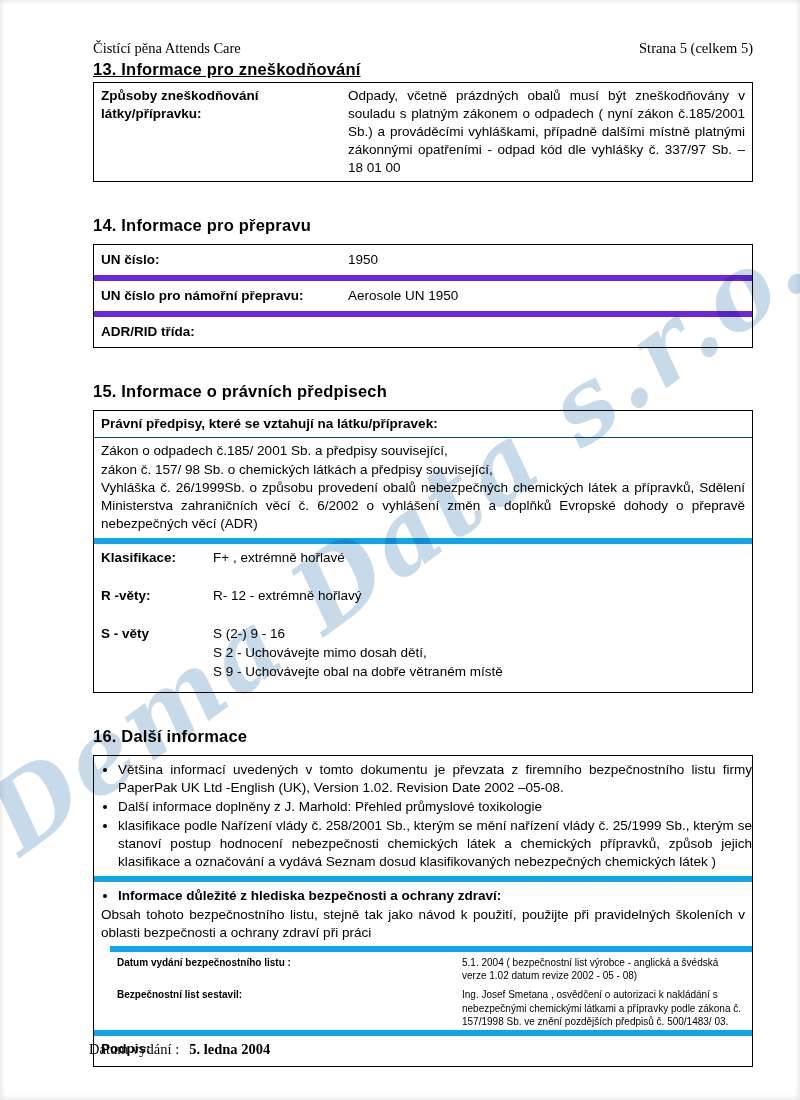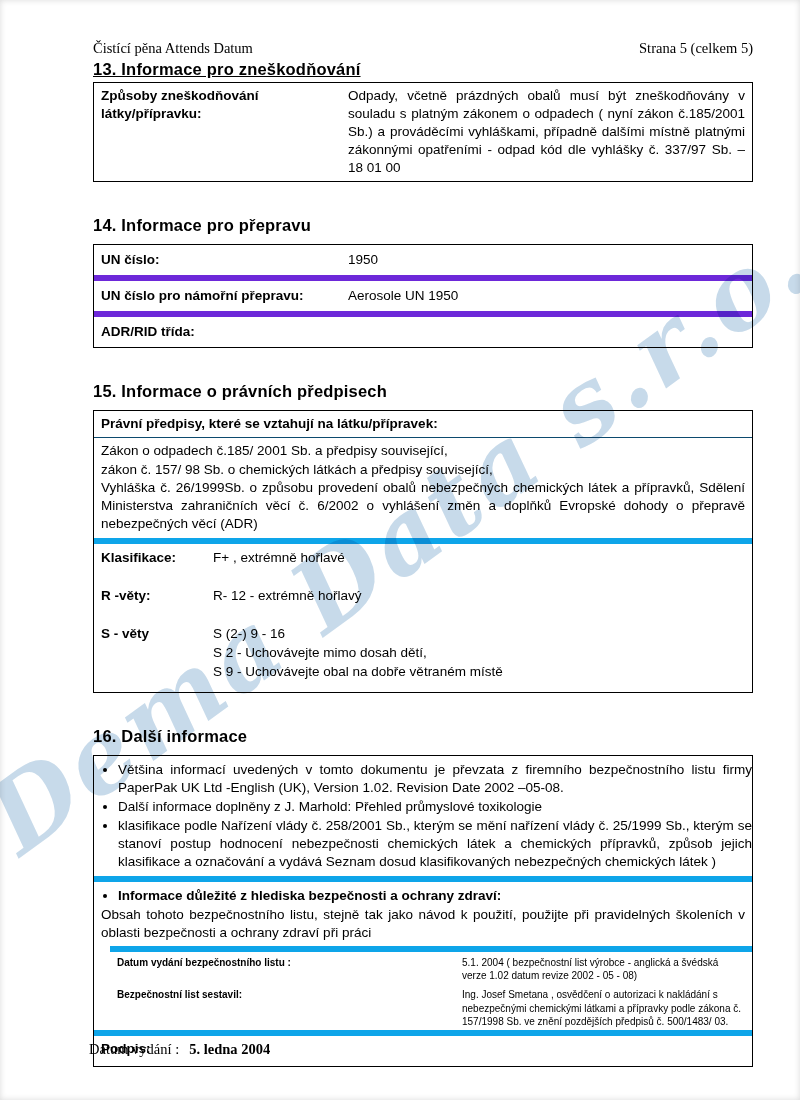--- a/index.html
+++ b/index.html
@@ -62,21 +62,21 @@
 </head>
 <body>
 
 <div class="page">
 
   <div class="watermark">Dema Data s.r.o.</div>
 
   <div class="content">
 
     <div class="doc-header">
-      <span>Čistící pěna Attends Datum</span>
+      <span>Čistící pěna Attends Care</span>
       <span>Strana 5 (celkem 5)</span>
     </div>
 
     <h2 class="sec-title underlined">13. Informace pro zneškodňování</h2>
     <div class="box grid2">
       <div class="cell label">Způsoby zneškodňování látky/přípravku:</div>
       <div class="cell just">Odpady, včetně prázdných obalů musí být zneškodňovány v souladu s platným zákonem o odpadech ( nyní zákon č.185/2001 Sb.) a prováděcími vyhláškami, případně dalšími místně platnými zákonnými opatřeními  - odpad kód dle vyhlášky č. 337/97 Sb.  –  18 01 00</div>
     </div>
 
     <h2 class="sec-title sp">14. Informace pro přepravu</h2>

